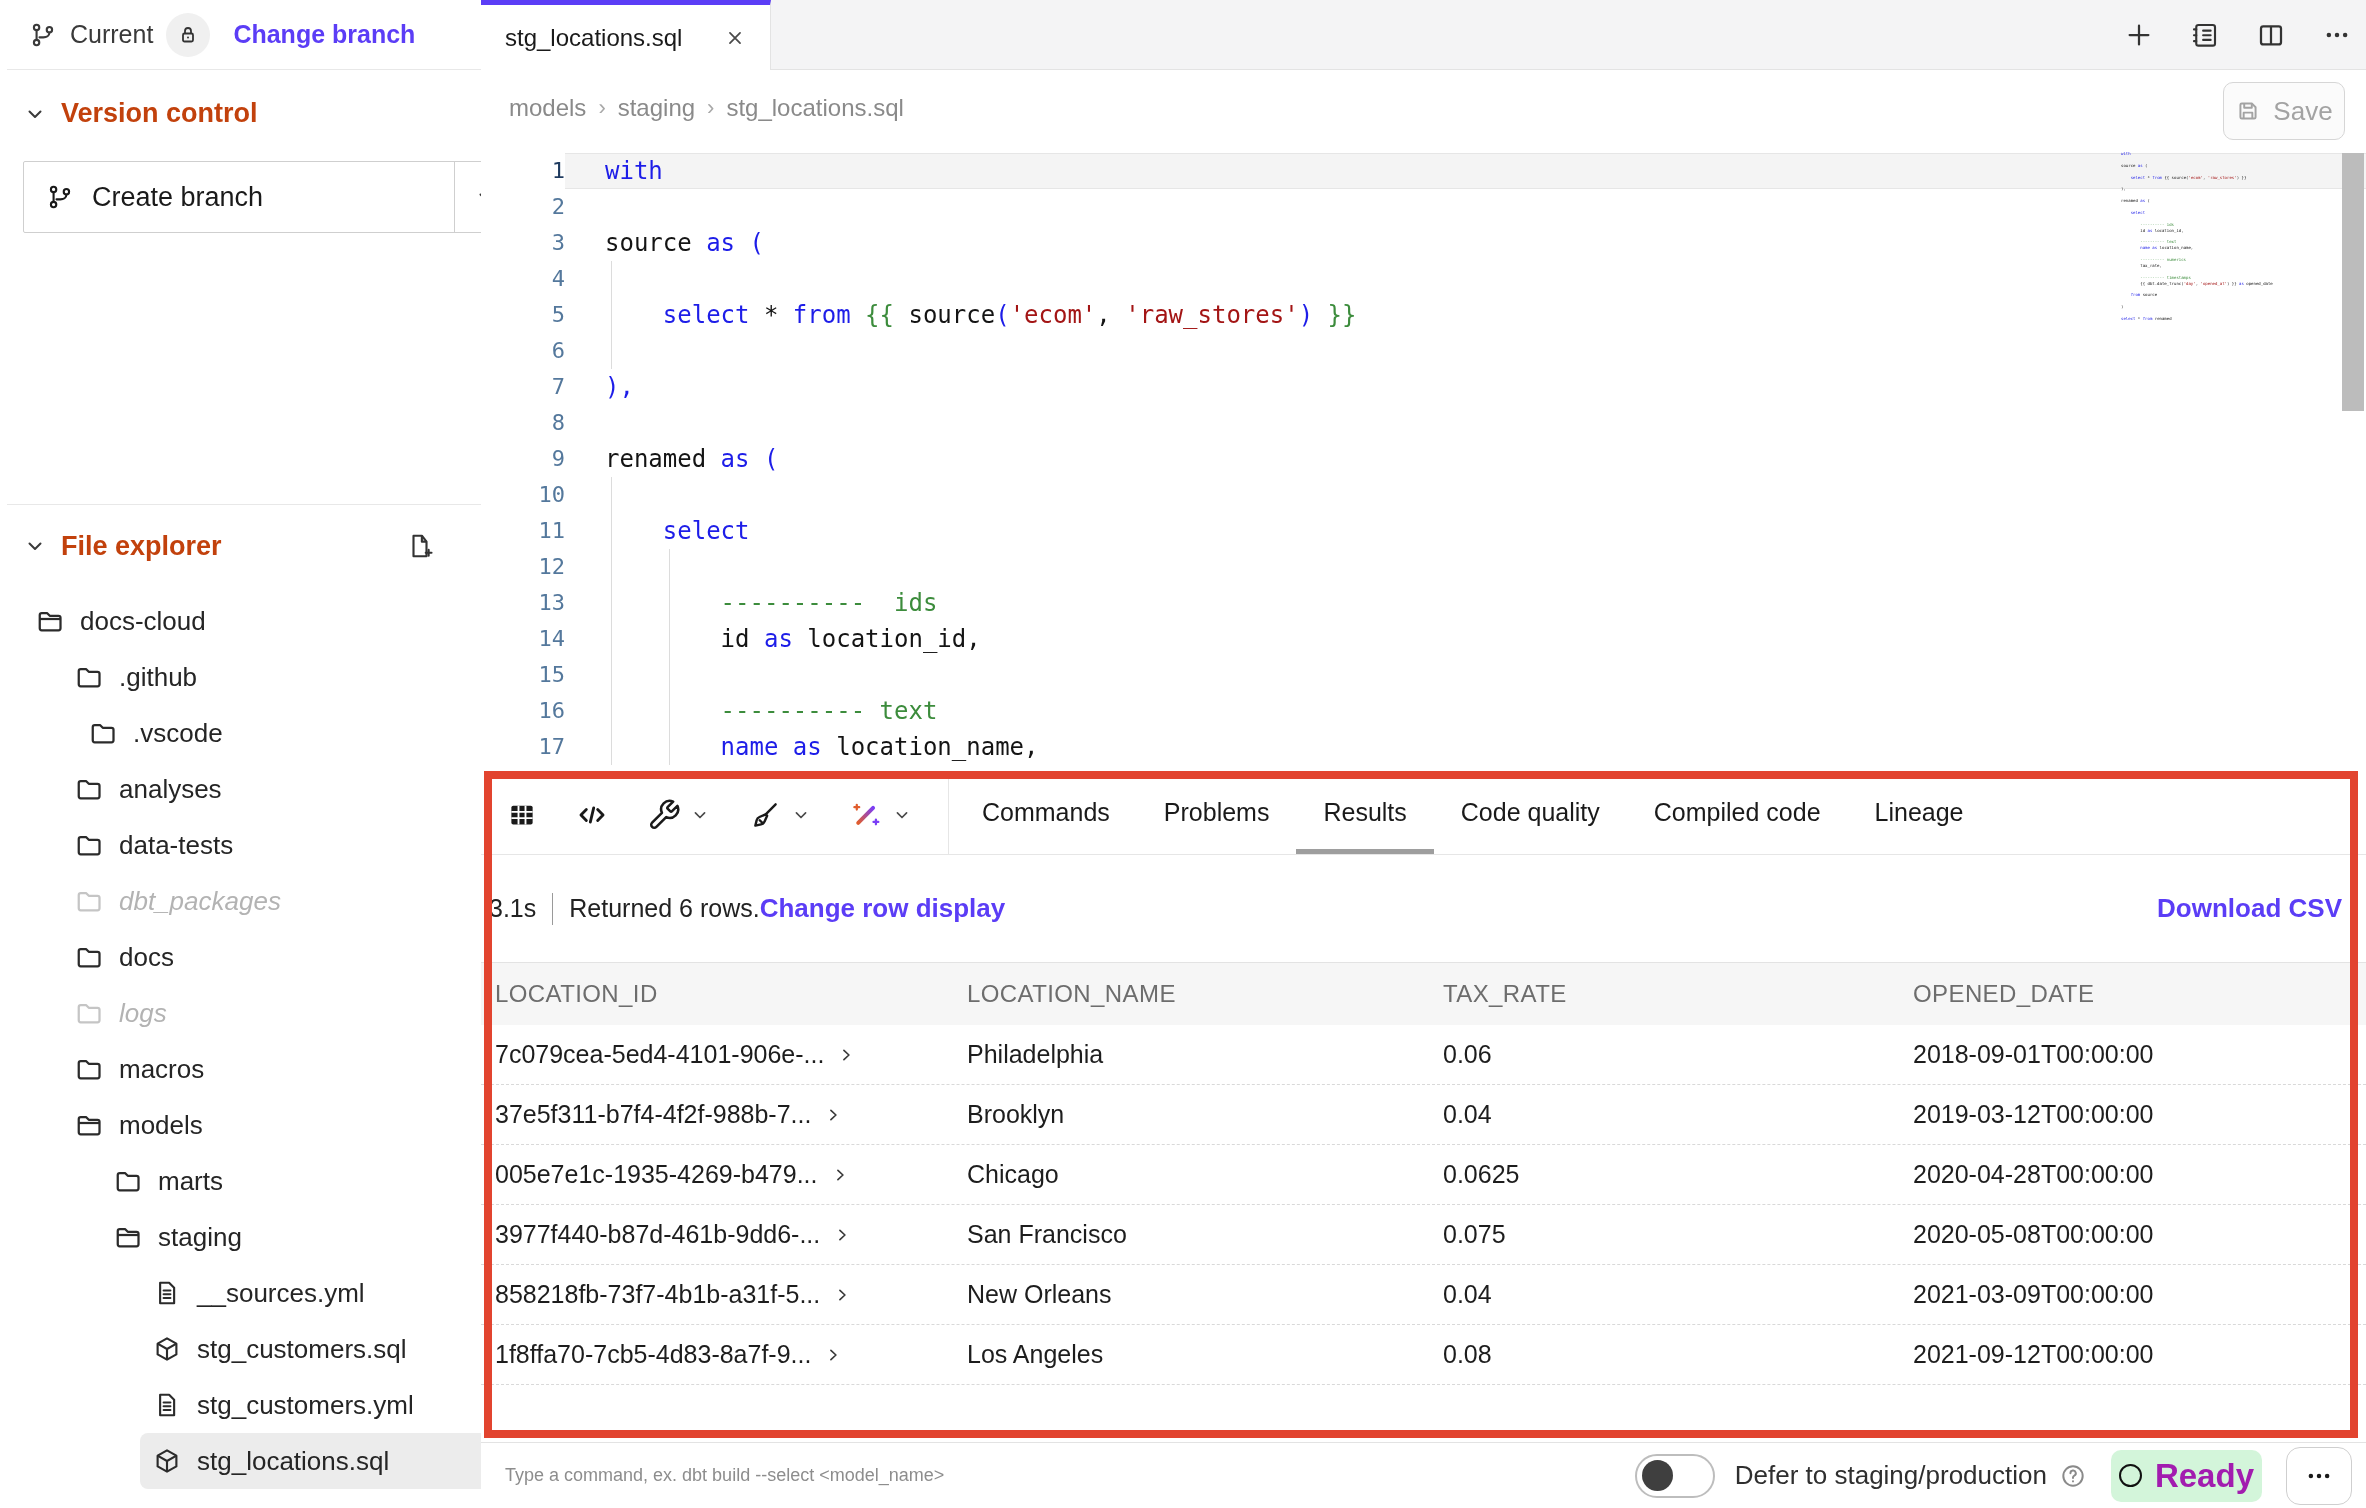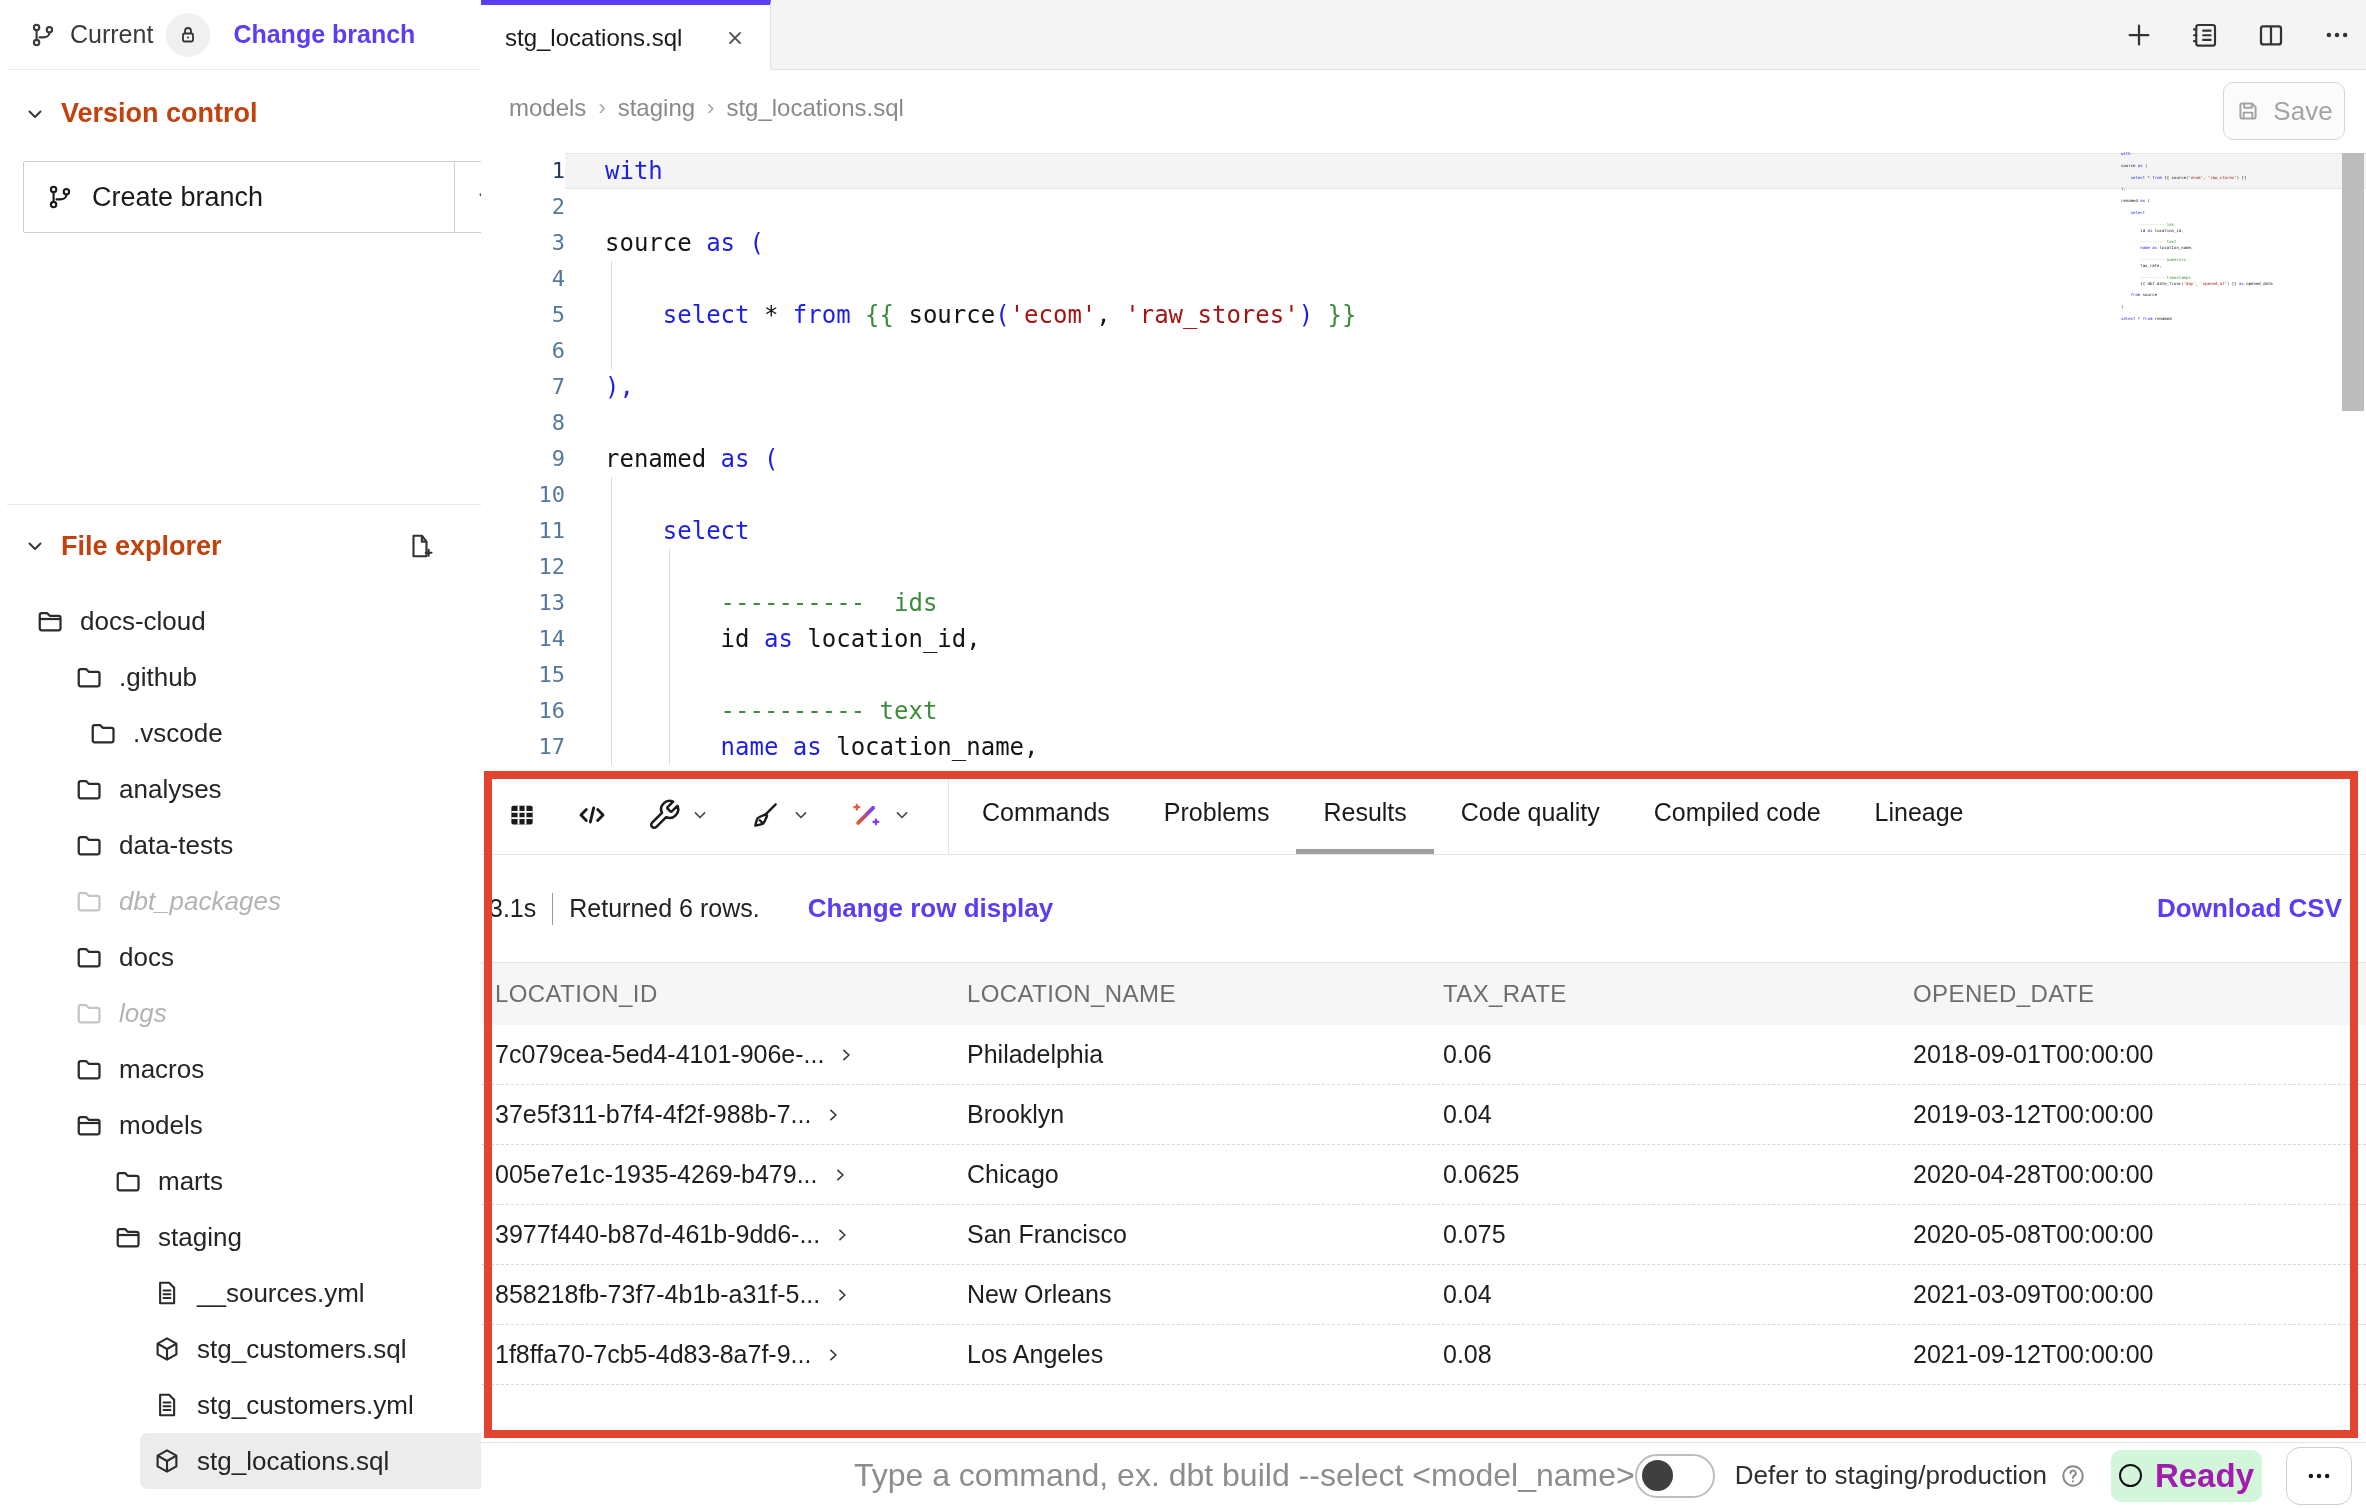--- a/index.html
+++ b/index.html
@@ -71,34 +71,34 @@
   .ricons { display:flex; align-items:center; gap:38px; }
   .tbtn { display:flex; align-items:center; gap:9px; cursor:pointer; color:#1a1a1a; }
   .tbtn .chev { color:#4a4a4a; }
   .rdivider { width:0; border-left:1px solid #e6e6e6; margin-left:36px; }
   .rtabs { display:flex; align-items:stretch; margin-left:6px; }
   .rtab { display:flex; align-items:center; padding:0 27px; font-size:25px; color:#1a1a1a; border-bottom:5px solid transparent; cursor:pointer; }
   .rtab.active { border-bottom-color:#9e9e9e; font-weight:500; }
   .rinfo { height:108px; display:flex; align-items:center; padding:0 24px 0 8px; font-size:25px; color:#222; border-bottom:1px solid #e3e3e3; }
   .rinfo .vbar { width:0; height:32px; border-left:1.5px solid #9a9a9a; margin:0 16px; }
   .rinfo .rlink { font-size:26px; }
-  .rinfo .crd { margin-left:48px; }
+  .rinfo .crd { }
   .rinfo .spacer { flex:1; }
   .rtable { width:100%; }
   .thead, .tr { display:grid; grid-template-columns:472px 476px 470px 1fr; }
   .thead { height:62px; background:#f6f6f6; align-items:center; }
   .th { font-size:24px; color:#6d6d6d; letter-spacing:0.4px; padding-left:14px; cursor:pointer; }
   .tr { height:60px; align-items:center; border-bottom:1.5px dashed #d9d9d9; }
   .tr:first-child { border-top:none; }
   .td { font-size:25px; color:#1d1d1d; padding-left:14px; display:flex; align-items:center; gap:10px; overflow:hidden; white-space:nowrap; }
   .td .cellchev { color:#3a3a3a; cursor:pointer; margin-left:2px; }
 
   
   .bottombar { position:absolute; left:0; bottom:0; right:0; height:66px; background:#fff; border-top:1px solid #e3e3e3; display:flex; align-items:center; padding:0 14px 0 24px; }
-  .cmd-input { border:none; outline:none; flex:1; font-size:32px; color:#3a3a3a; font-family:"Liberation Sans", sans-serif; background:transparent;text-align:right; }
+  .cmd-input { border:none; outline:none; flex:1; font-size:18px; color:#3a3a3a; font-family:"Liberation Sans", sans-serif; background:transparent; }
   .cmd-input::placeholder { color:#8d8d8d; }
   .bb-right { display:flex; align-items:center; gap:24px; }
   .toggle { width:80px; height:44px; border:2px solid #bdbdbd; border-radius:22px; background:#fff; position:relative; cursor:pointer; flex:none; }
   .toggle .knob { position:absolute; left:5px; top:4px; width:31px; height:31px; border-radius:50%; background:#3f3f3f; }
   .defer-label { font-size:26px; color:#2f2f2f; margin-left:-4px; }
   .qmark { cursor:pointer; margin-left:-12px; }
   .ready-badge { height:52px; border-radius:10px; background:#d3f5da; display:flex; align-items:center; gap:13px; padding:0 8px; font-size:33px; font-weight:600; color:#a21caf; }
   .ready-circle { width:23px; height:23px; border:2.5px solid #111; border-radius:50%; }
   .dots-btn { width:66px; height:58px; border:1.5px solid #cfcfcf; border-radius:14px; background:#fff; display:flex; align-items:center; justify-content:center; cursor:pointer; color:#1a1a1a; }
 

